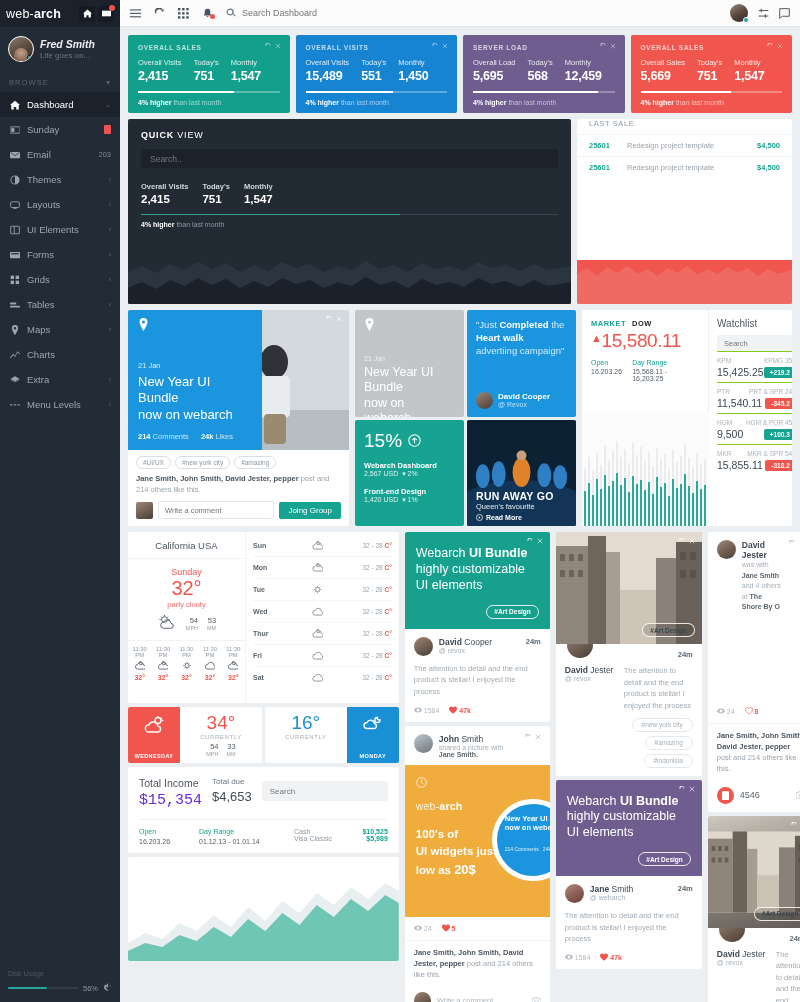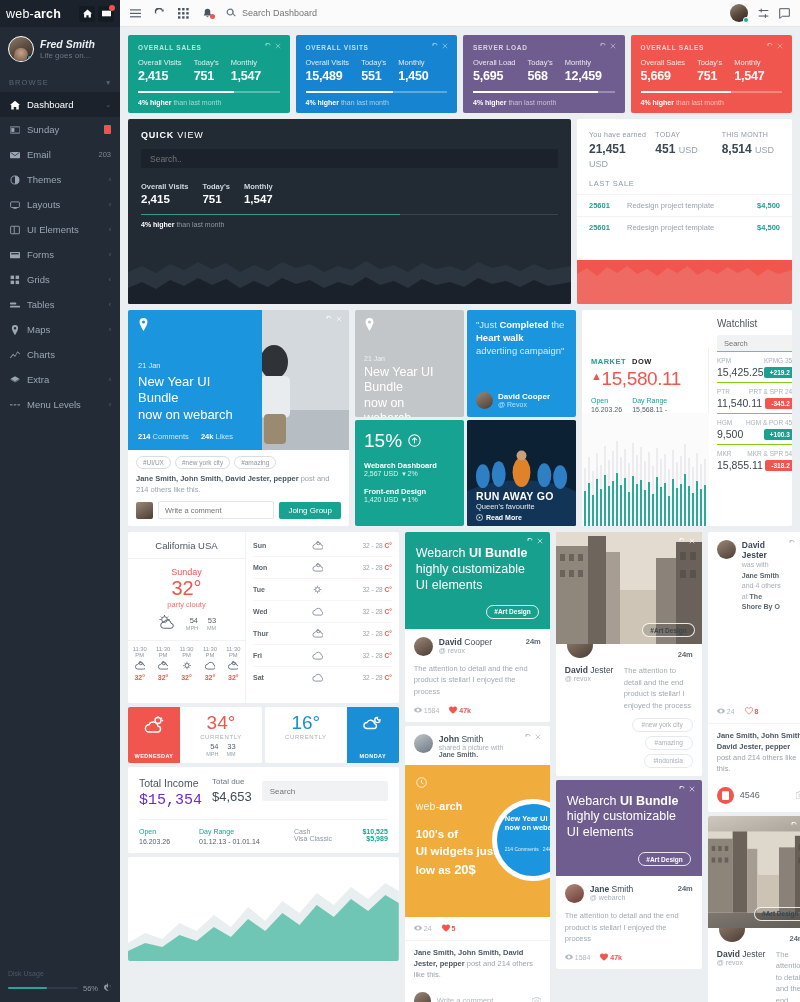--- a/index.html
+++ b/index.html
@@ -220,21 +220,21 @@
   .m-teal .li b { font-weight: 700; font-size: 7.5px; }
   .m-teal .li .v { opacity: .85; }
   .m-dark { background: linear-gradient(180deg,#0e2236 0%,#123253 45%,#0a1a2a 100%); color: #fff; }
   .m-dark .run { position: absolute; bottom: 24px; left: 9px; font-size: 10.5px; font-weight: 700; letter-spacing: .3px; }
   .m-dark .sub2 { position: absolute; bottom: 15px; left: 9px; font-size: 7.5px; opacity: .9; }
   .m-dark .rm { position: absolute; bottom: 5px; left: 9px; font-size: 7px; font-weight: 700; display: flex; align-items: center; gap: 3px; }
   .m-dark .rm svg { width: 7px; height: 7px; fill: #fff; }
 
   
   .market { flex: 1; display: flex; background: #fff; height: 216px; border-radius: 2px; overflow: hidden; }
-  .mk-left { flex: 0 0 127px; position: relative; border-right: 1px solid #eff1f3; margin-top: 38px; }
+  .mk-left { flex: 0 0 127px; position: relative; border-right: 1px solid #eff1f3; }
   .mk-pad { padding: 9px 9px; }
   .mk-hd { font-size: 7.5px; letter-spacing: .5px; }
   .mk-hd .m1 { color: #16a391; font-weight: 700; }
   .mk-hd .m2 { color: #222; font-weight: 700; margin-left: 6px; }
   .mk-val { color: #f0564d; font-size: 19px; font-weight: 400; margin-top: 2px; letter-spacing: -.4px; }
   .mk-val .ar { font-size: 11px; vertical-align: 5px; }
   .mk-sub { display: flex; gap: 10px; margin-top: 7px; }
   .mk-sub .k { color: #16a391; font-size: 7px; margin-bottom: 2px; }
   .mk-sub .v { color: #55606a; font-size: 7px; }
   .mk-chart { position: absolute; left: 0; right: 0; bottom: 0; height: 113px; }
@@ -766,34 +766,20 @@
               </div>
             <div class="qv-foot"><b>4% higher</b> <span>than last month</span></div>
           </div>
           <svg class="qv-wave" viewBox="0 0 443 62" preserveAspectRatio="none">
             <path d="M0,30 L14,24 L28,31 L42,22 L56,28 L70,20 L84,27 L98,21 L112,30 L126,23 L140,29 L154,20 L168,26 L182,22 L196,30 L210,24 L224,28 L238,19 L252,27 L266,23 L280,30 L294,21 L308,27 L322,24 L336,29 L350,20 L364,26 L378,23 L392,29 L406,22 L420,28 L443,24 L443,62 L0,62Z" fill="#2b3540"></path>
             <path d="M0,46 L14,40 L28,47 L42,38 L56,44 L70,36 L84,43 L98,37 L112,46 L126,39 L140,45 L154,36 L168,42 L182,38 L196,46 L210,40 L224,44 L238,35 L252,43 L266,39 L280,46 L294,37 L308,43 L322,40 L336,45 L350,36 L364,42 L378,39 L392,45 L406,38 L420,44 L443,40 L443,62 L0,62Z" fill="#1a212a"></path>
           </svg>
         </div>
 
         <div class="earn">
-          <div class="earn-top" id="earn-cols">
-              <div class="e-col">
-                <div class="k">You have earned</div>
-                <div class="v"><b>21,451</b> <span>USD</span></div>
-              </div>
-              <div class="e-col">
-                <div class="k">TODAY</div>
-                <div class="v"><b>451</b> <span>USD</span></div>
-              </div>
-              <div class="e-col">
-                <div class="k">THIS MONTH</div>
-                <div class="v"><b>8,514</b> <span>USD</span></div>
-              </div>
-            </div>
           <div class="ls-title">LAST SALE</div>
           <div id="earn-rows">
               <div class="ls-row">
                 <span class="id">25601</span>
                 <span class="nm">Redesign project template</span>
                 <span class="am">$4,500</span>
               </div>
               <div class="ls-row">
                 <span class="id">25601</span>
                 <span class="nm">Redesign project template</span>

